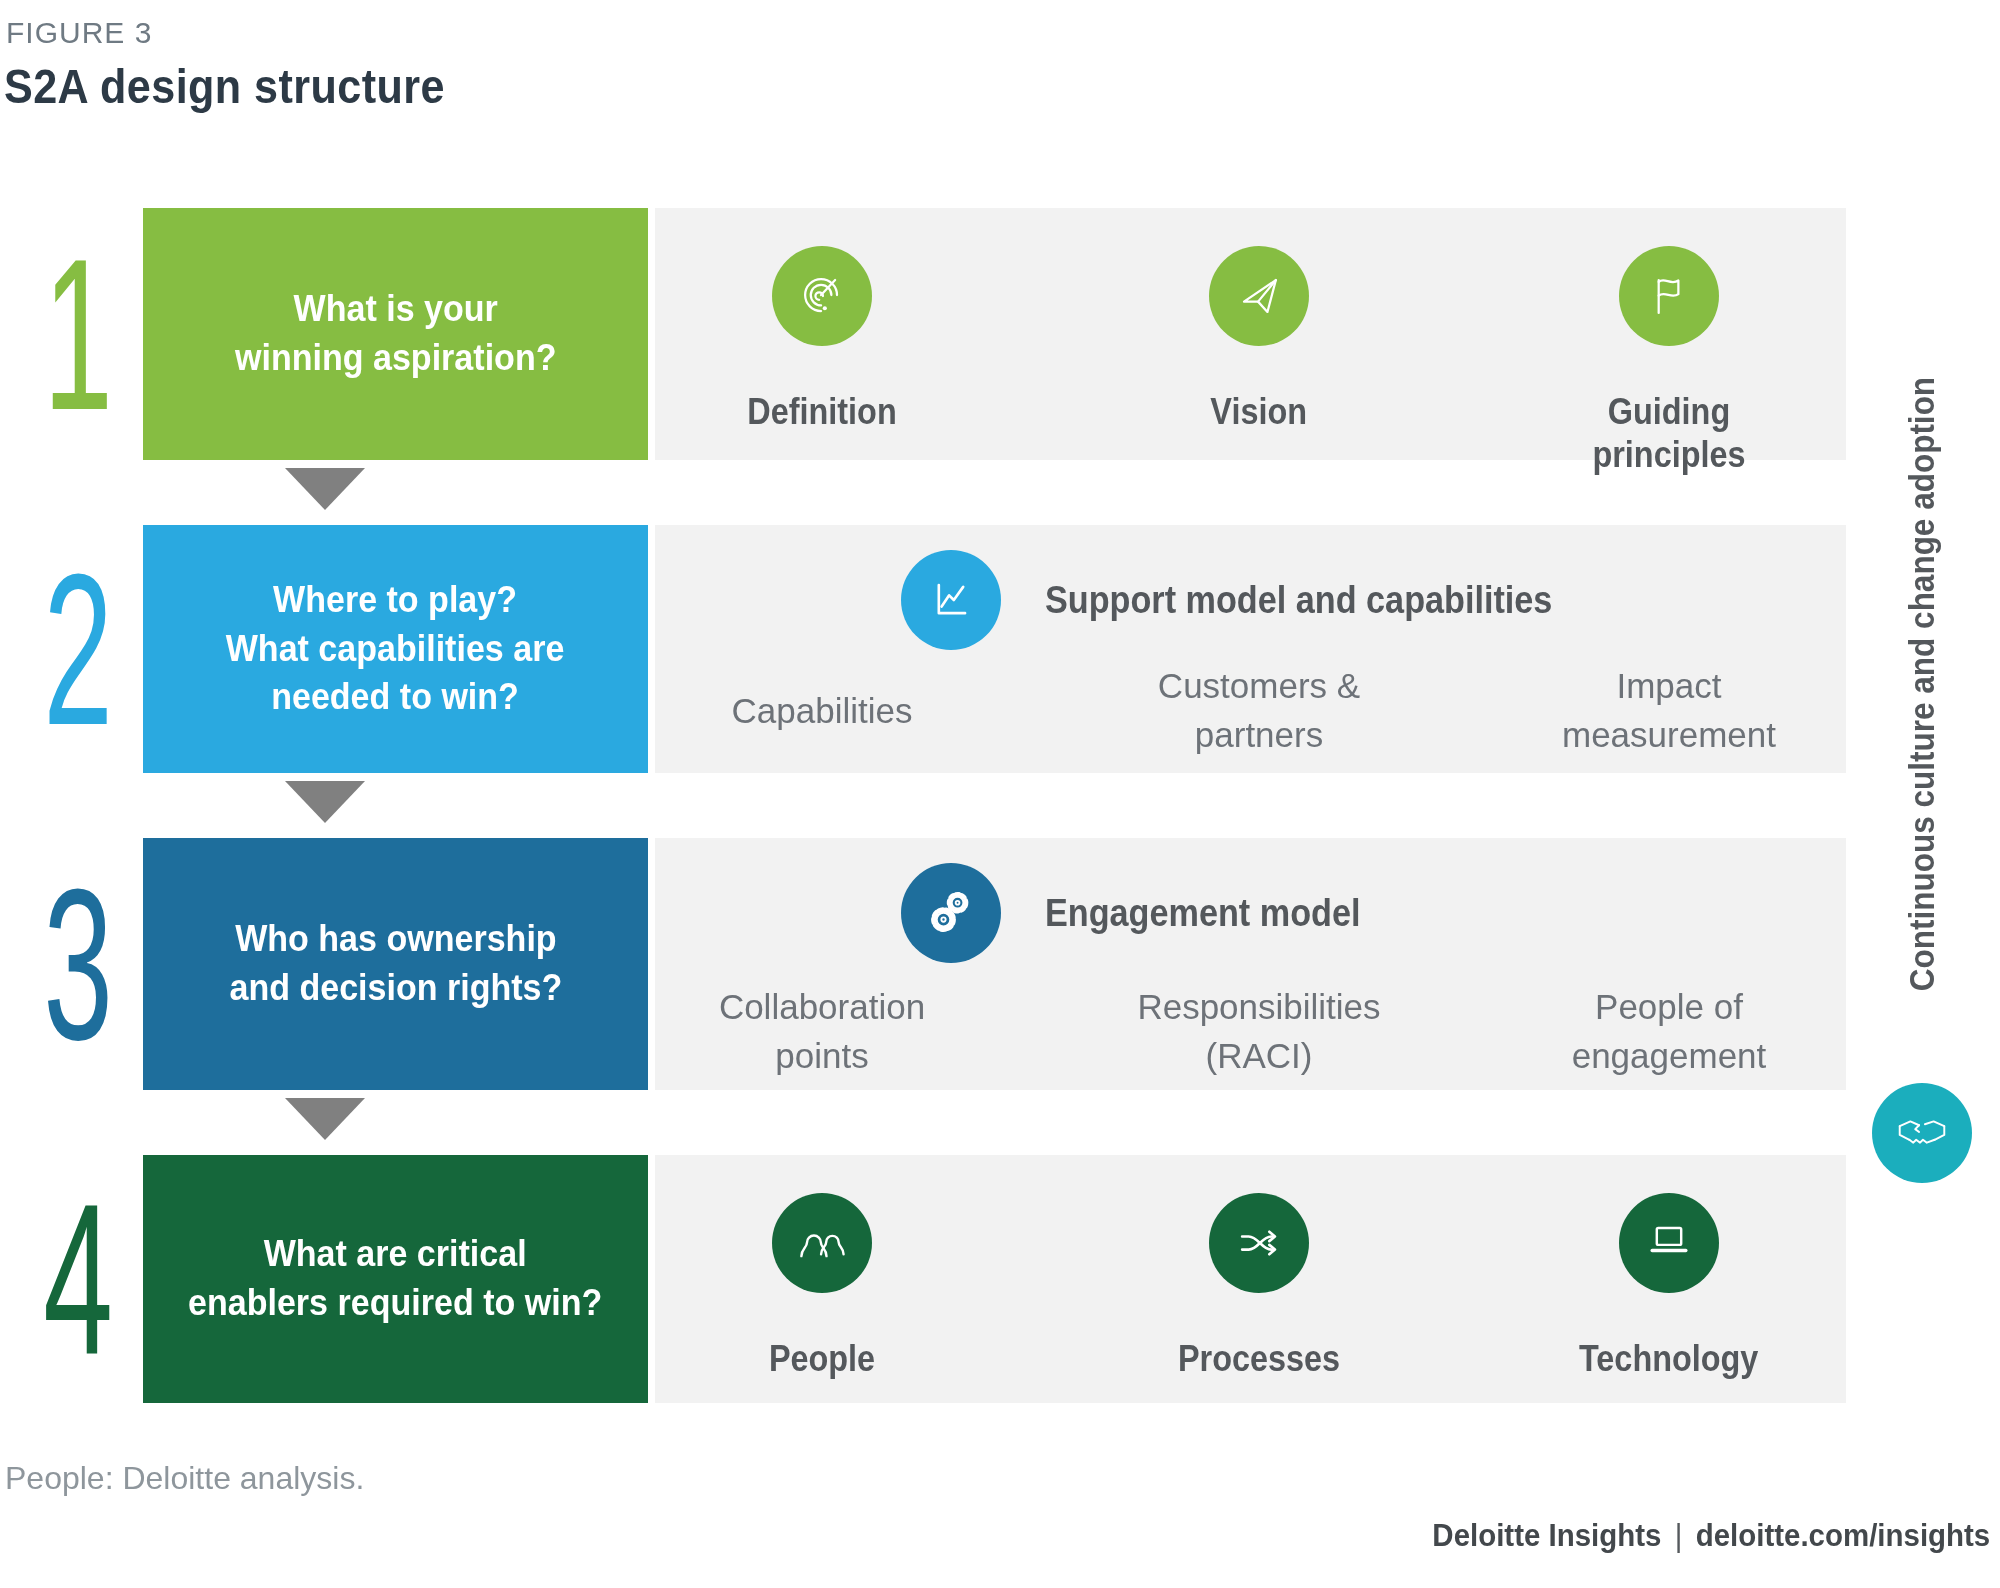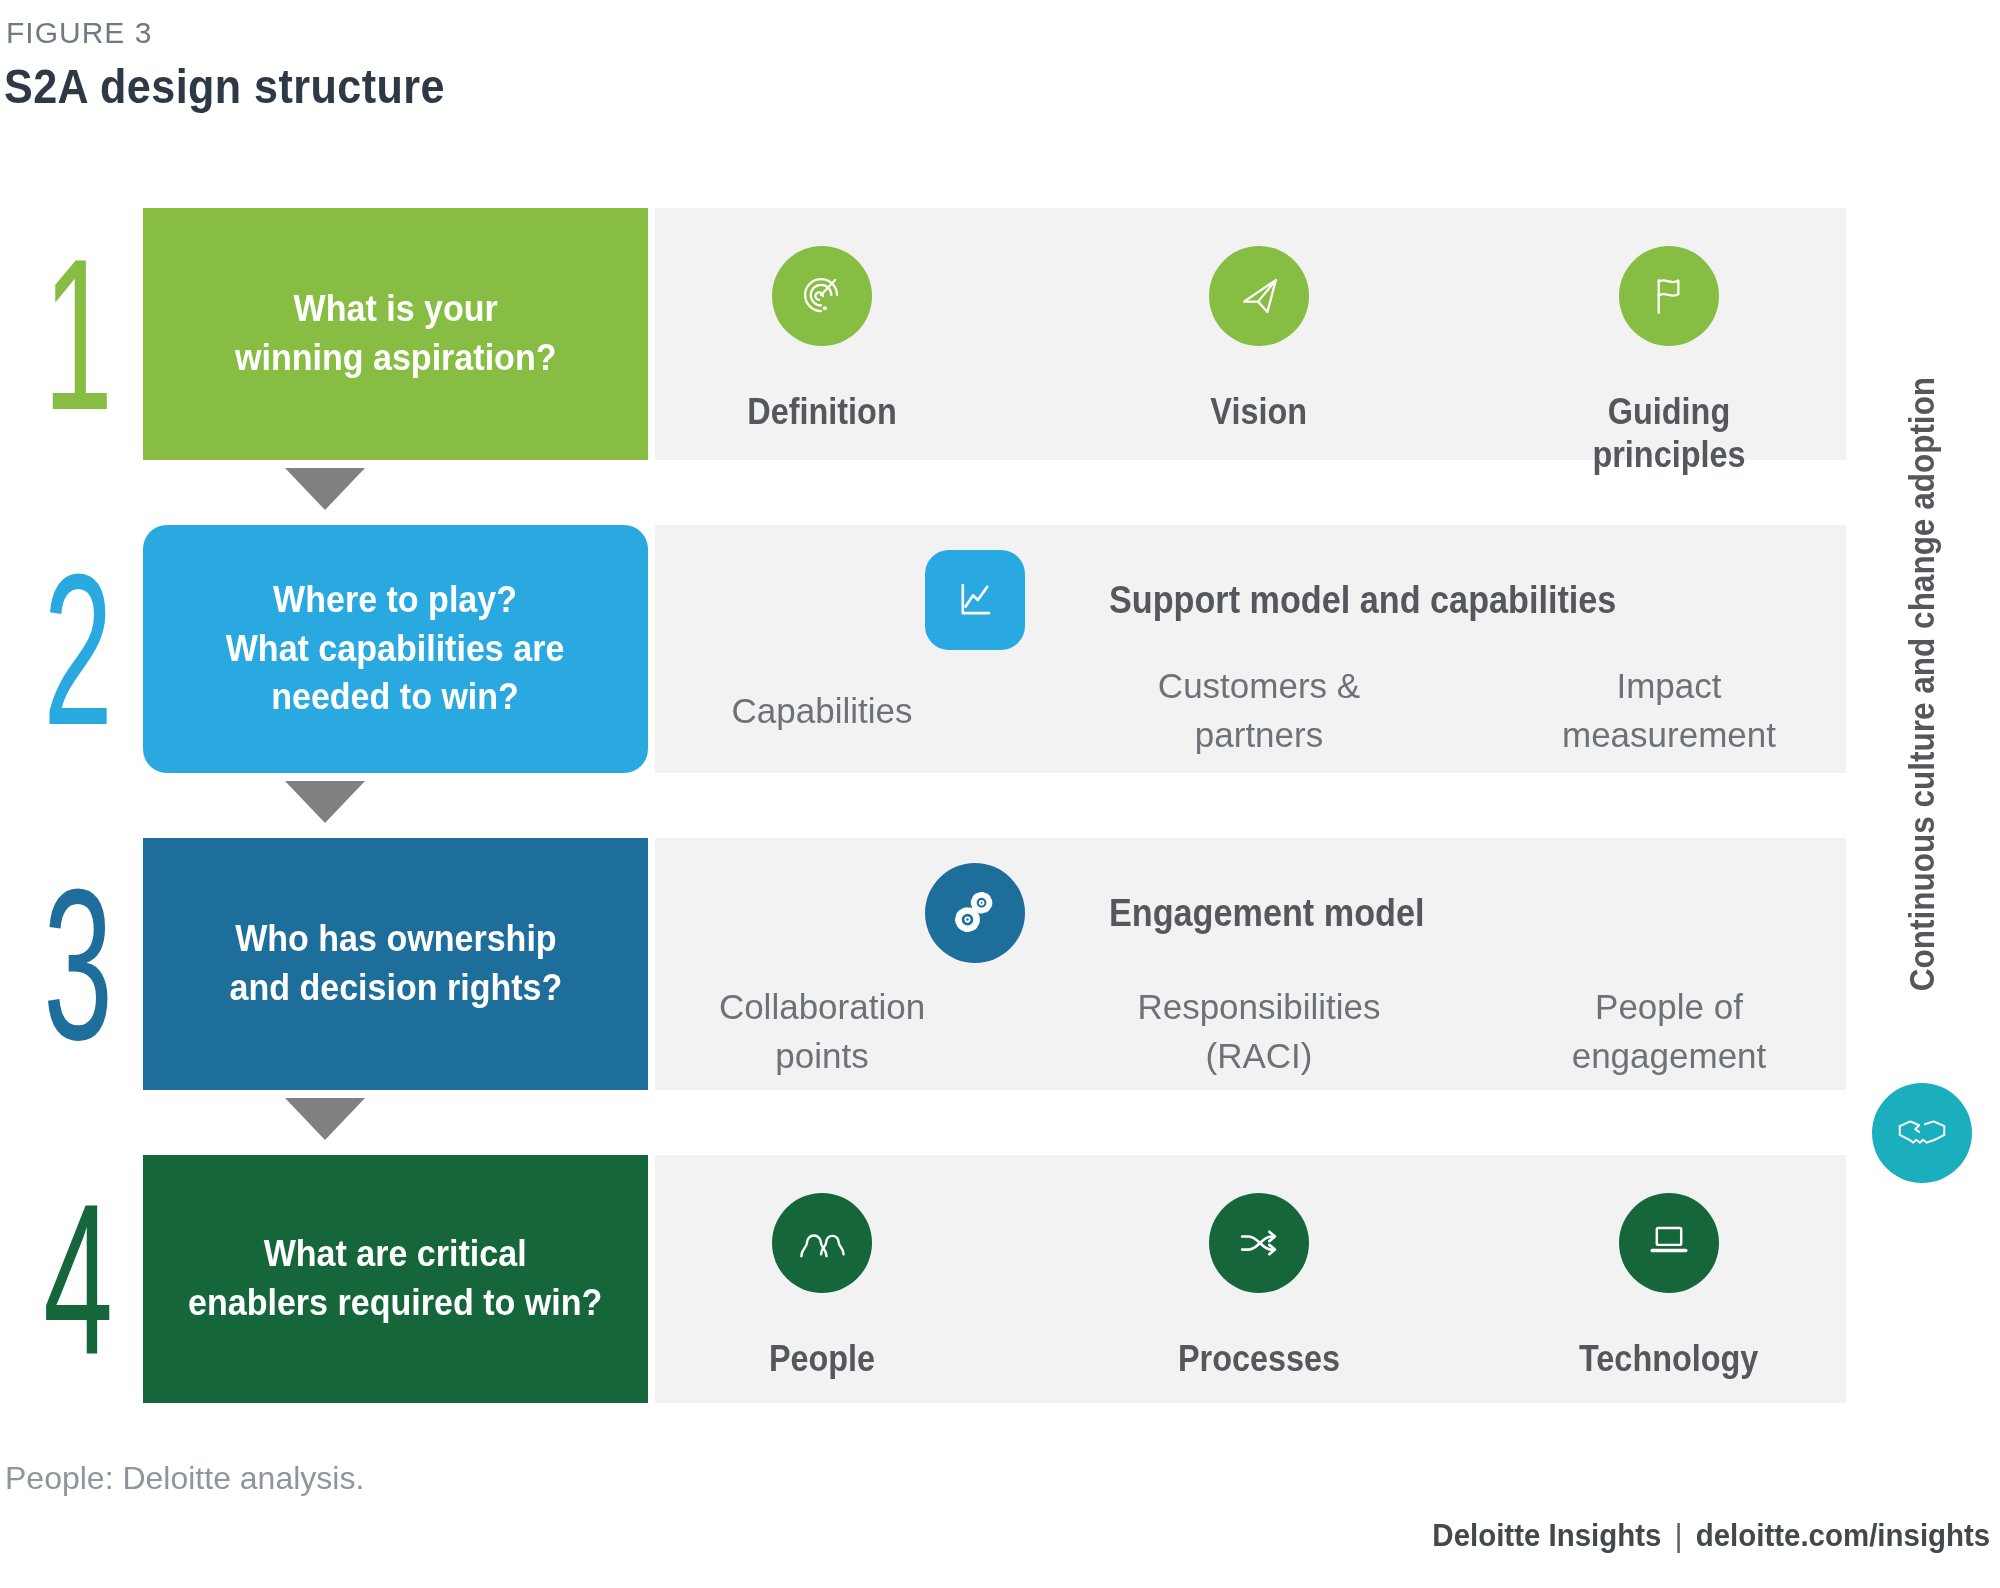--- a/index.html
+++ b/index.html
@@ -21,30 +21,30 @@
          white-space:pre-line;transform:scaleX(0.92);}
   .panel{position:absolute;left:655px;top:0;width:1191px;height:100%;background:#F2F2F2;}
 
   .col{position:absolute;width:306px;display:flex;flex-direction:column;align-items:center;}
   .col.c1{left:14px;} .col.c2{left:451px;} .col.c3{left:861px;}
   .icons-col{top:38px;}
   .circ{width:100px;height:100px;border-radius:50%;display:flex;align-items:center;justify-content:center;flex:0 0 auto;}
   .circ svg{width:60px;height:60px;display:block;}
   .blabel{margin-top:44px;font-weight:bold;font-size:36px;color:#54585C;text-align:center;
           white-space:pre-line;transform:scaleX(0.9);line-height:1.2;}
-  .model-head{position:absolute;left:270px;top:25px;height:100px;display:flex;align-items:center;gap:40px;}
+  .model-head{position:absolute;left:246px;top:25px;height:100px;display:flex;align-items:center;}
   .model-title{margin-left:44px;font-weight:bold;font-size:38px;color:#54585C;
                transform:scaleX(0.9);transform-origin:left center;white-space:nowrap;}
   .model-labels{position:absolute;left:0;top:132px;width:100%;height:106px;}
   .model-labels .col{height:106px;justify-content:center;}
   .llabel{font-size:35px;color:#6D7278;text-align:center;line-height:1.4;white-space:pre-line;}
 
   
   .bg-green{background:#86BD42;} .t-green{color:#86BD42;}
-  .bg-lblue{background:#2AA9E0;border-radius:24px;} .t-lblue{color:#2AA9E0;}
+  .bg-lblue{background:#2AA9E0;} .t-lblue{color:#2AA9E0;}
   .bg-dblue{background:#1E6E9C;} .t-dblue{color:#1E6E9C;}
   .bg-dgreen{background:#15673B;} .t-dgreen{color:#15673B;}
   .bg-teal{background:#1BAEBD;}
 
   .arrow{position:absolute;left:285px;width:0;height:0;border-left:40px solid transparent;
          border-right:40px solid transparent;border-top:42px solid #808080;}
 
   
   .side-text{position:absolute;left:1527px;top:645px;width:790px;height:62px;display:flex;
              align-items:center;justify-content:center;font-weight:bold;font-size:35px;color:#54585C;

